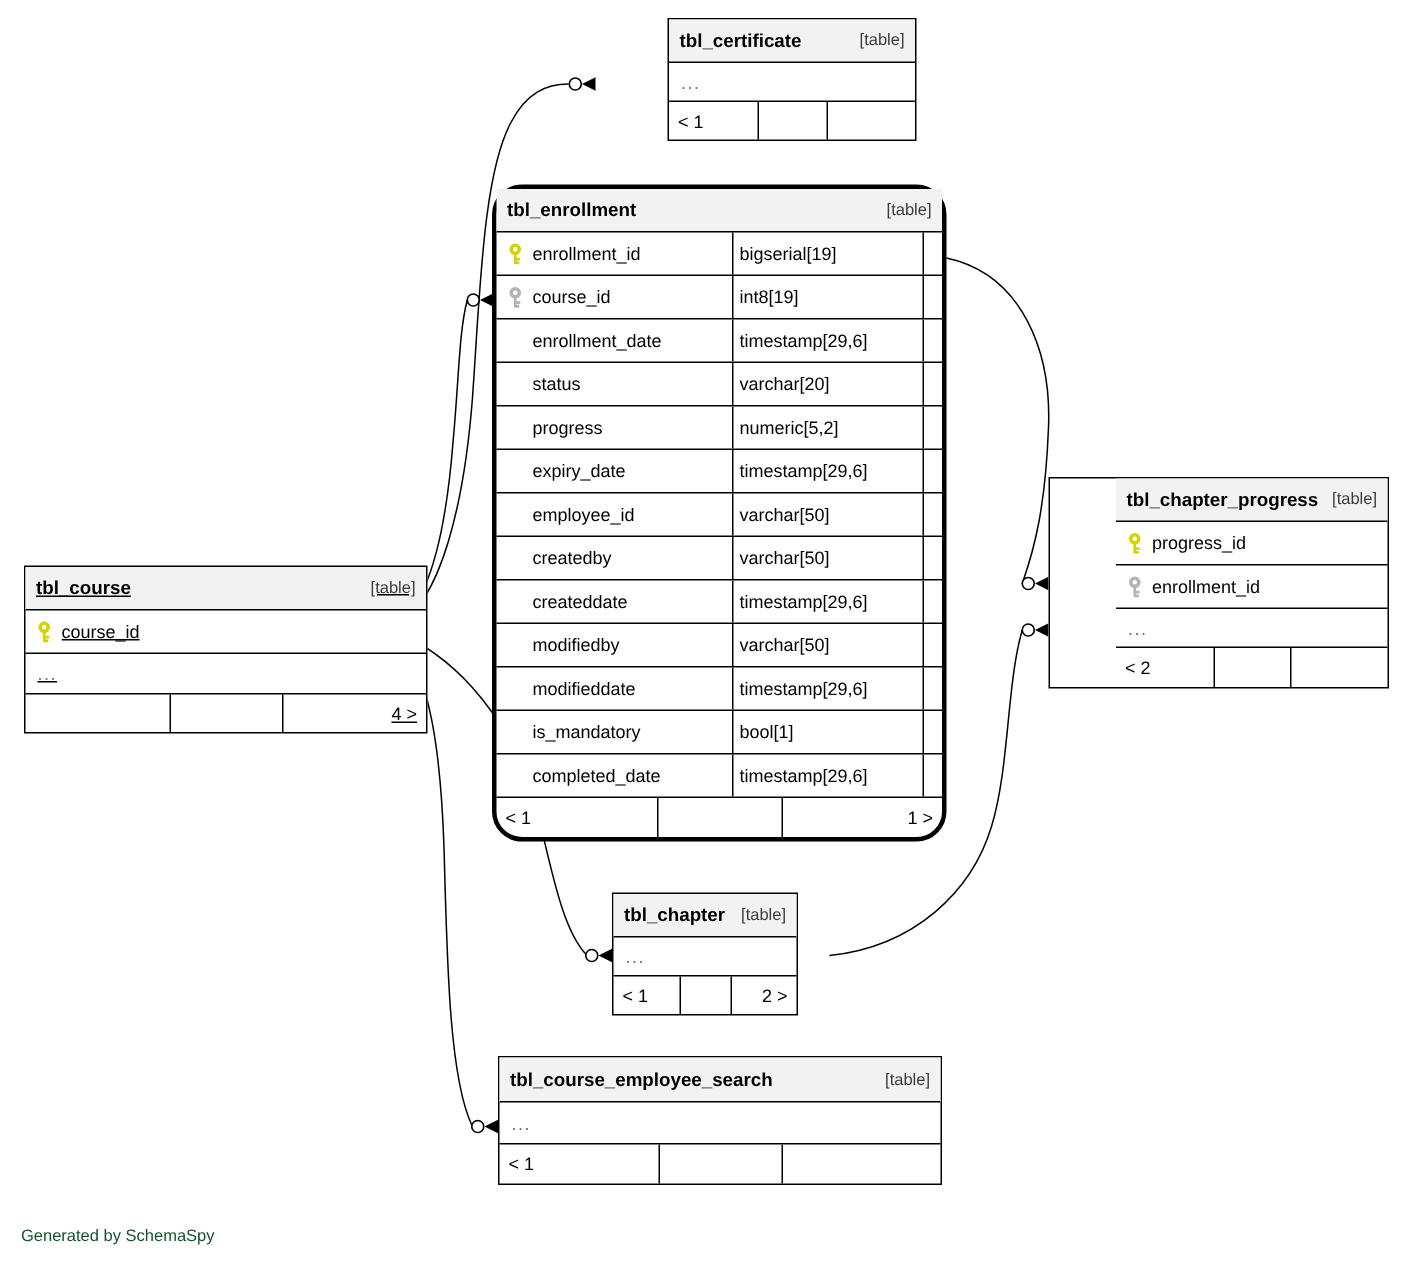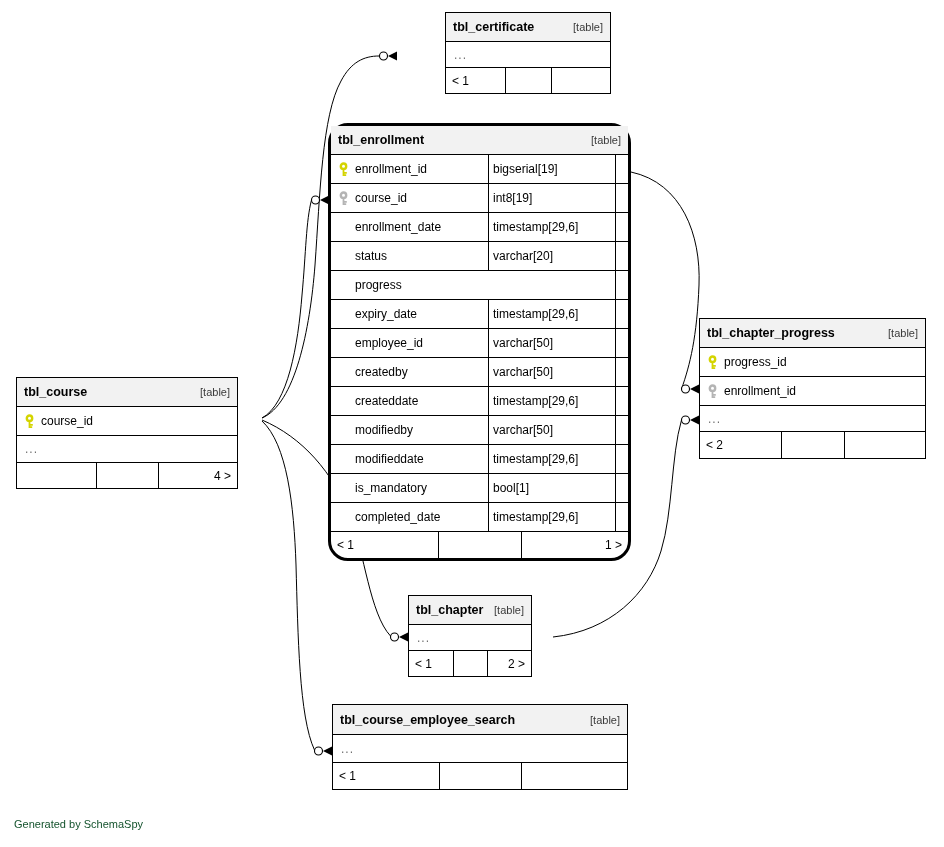--- a/index.html
+++ b/index.html
@@ -27,23 +27,23 @@
   .tfoot .fcell:nth-child(2){width:28%;border-left:1px solid #000;}
   .tfoot .fcell:nth-child(3){width:36%;border-left:1px solid #000;justify-content:flex-end;}
   .key{display:block;}
   .pk{color:#d4d400;}
   .fk{color:#b4b4b4;}
   
   #t-certificate{left:397px;top:12px;width:166px;margin-left:48px;}
   #t-certificate .dots{height:26px;}
   #t-enrollment{left:328px;top:123px;width:303px;}
   #t-enrollment .tfoot{height:26px;}
-  #t-course{left:16px;top:377px;width:222px;}
+  #t-course{left:16px;top:377px;width:269px;text-decoration:underline;}
   #t-course .dots{height:27px;}
-  #t-chapter-progress{left:699px;top:318px;width:227px;}
+  #t-chapter-progress{left:699px;top:318px;width:227px;padding-left:44px;}
   #t-chapter-progress .dots{height:26px;}
   #t-chapter-progress .tfoot{height:26px;}
   #t-chapter{left:408px;top:595px;width:124px;}
   #t-chapter .dots{height:26px;}
   #t-search{left:332px;top:704px;width:296px;}
   #t-search .thead{height:29px;}
   #t-search .dots{height:28px;}
   #t-search .tfoot{height:26px;}
   #footer-note{position:absolute;left:14px;top:818px;font-size:11px;color:#14532d;z-index:1;}
   svg .edge{fill:none;stroke:#000;stroke-width:1;}
@@ -131,20 +131,21 @@
     </div>
     <div class="row">
       <span class="keycell"></span>
       <span class="namecell">status</span>
       <span class="typecell">varchar[20]</span>
       <span class="endcell"></span>
     </div>
     <div class="row">
       <span class="keycell"></span>
       <span class="namecell">progress</span>
+      <span class="typecell">numeric[5,2]</span>
       <span class="endcell"></span>
     </div>
     <div class="row">
       <span class="keycell"></span>
       <span class="namecell">expiry_date</span>
       <span class="typecell">timestamp[29,6]</span>
       <span class="endcell"></span>
     </div>
     <div class="row">
       <span class="keycell"></span>

